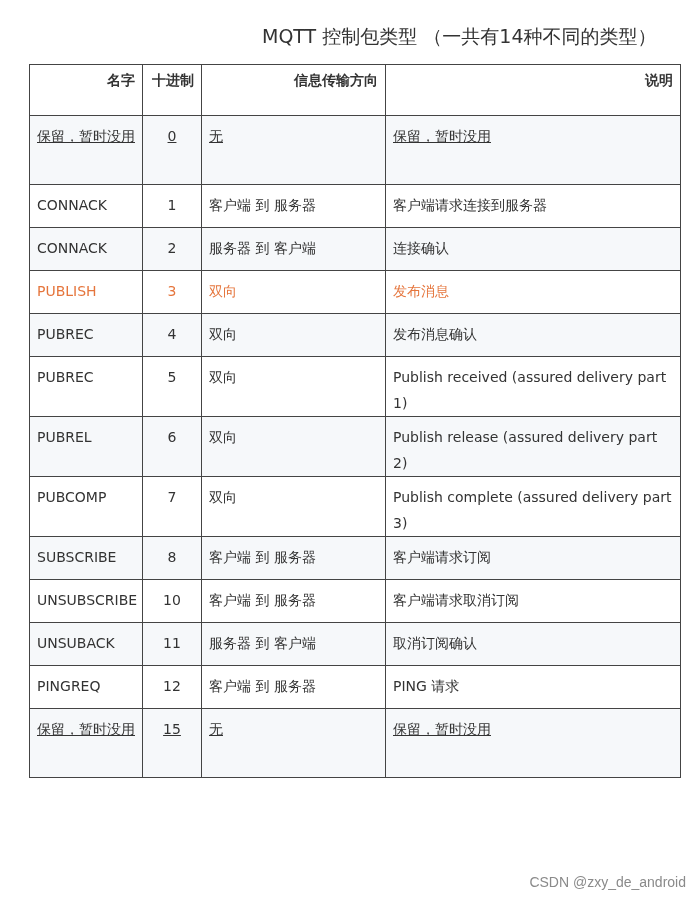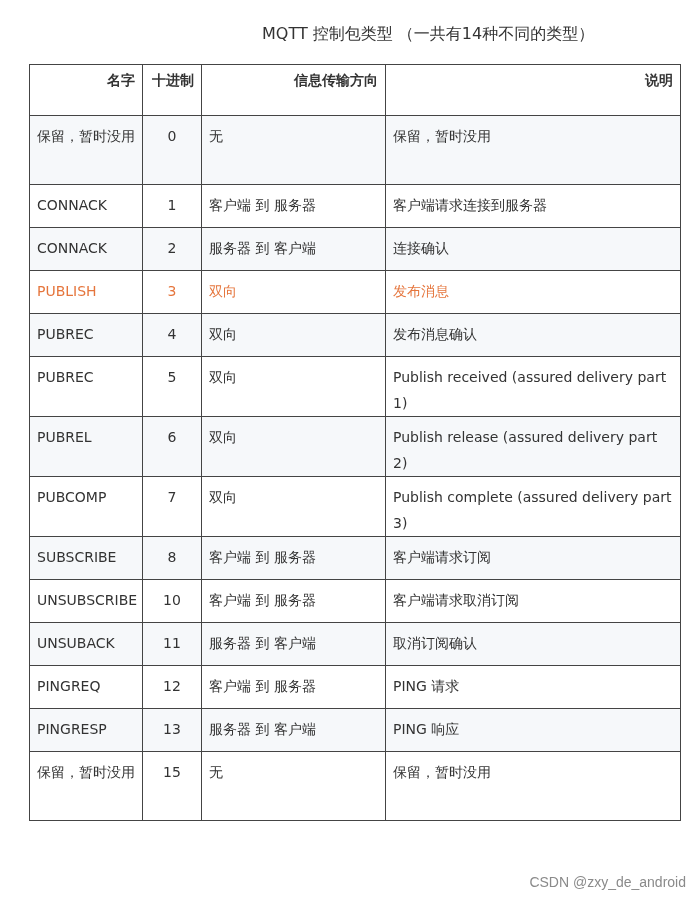--- a/index.html
+++ b/index.html
@@ -1,23 +1,23 @@
 <!DOCTYPE html>
 <html><head>
   <meta charset="utf-8">
   <style>
     html, body { margin: 0; padding: 0; background: #ffffff; }
     body { width: 700px; height: 898px; position: relative; overflow: hidden;
            font-family: "DejaVu Sans", "Liberation Sans", sans-serif; color: #333333; }
-    .title { position: absolute; left: 262px; top: 24px; font-size: 16px; color: #333; white-space: nowrap; letter-spacing: 0; }
+    .title { position: absolute; left: 262px; top: 24px; font-size: 19px; color: #333; white-space: nowrap; letter-spacing: 0; }
     table { position: absolute; left: 29px; top: 64px; width: 651px; border-collapse: collapse; table-layout: fixed; font-size: 14px; }
     th, td { border: 1px solid #444; padding: 0 7px; vertical-align: top; }
     th { height: 43px; font-weight: bold; text-align: right; padding-top: 7px; font-size: 14px; color: #333; }
     td { height: 35px; padding-top: 7px; line-height: 26px; }
-    tr.tall td { height: 61px; }
+    tr.tall td { height: 61px; text-decoration: underline; }
     tbody tr:nth-child(odd) { background: #f6f8fa; }
     tbody tr:nth-child(even) { background: #ffffff; }
     td.num { text-align: center; }
     tr.highlight td { color: #e5753c; }
     .watermark { position: absolute; right: 14px; bottom: 8px; font-size: 14px; color: #8a8a8a; font-family: "Liberation Sans", sans-serif; }
     col.c1 { width: 113px; } col.c2 { width: 59px; } col.c3 { width: 184px; } col.c4 { width: 295px; }
   </style>
 </head>
 <body>
 
@@ -104,26 +104,20 @@
         <td class="num">11</td>
         <td>服务器 到 客户端</td>
         <td>取消订阅确认</td>
       </tr>
       <tr>
         <td>PINGREQ</td>
         <td class="num">12</td>
         <td>客户端 到 服务器</td>
         <td>PING 请求</td>
       </tr>
-      <tr>
-        <td>PINGRESP</td>
-        <td class="num">13</td>
-        <td>服务器 到 客户端</td>
-        <td>PING 响应</td>
-      </tr>
       <tr class="tall">
         <td>保留，暂时没用</td>
         <td class="num">15</td>
         <td>无</td>
         <td>保留，暂时没用</td>
       </tr>
     </tbody>
 </table>
 
 <div class="watermark">CSDN @zxy_de_android</div>

